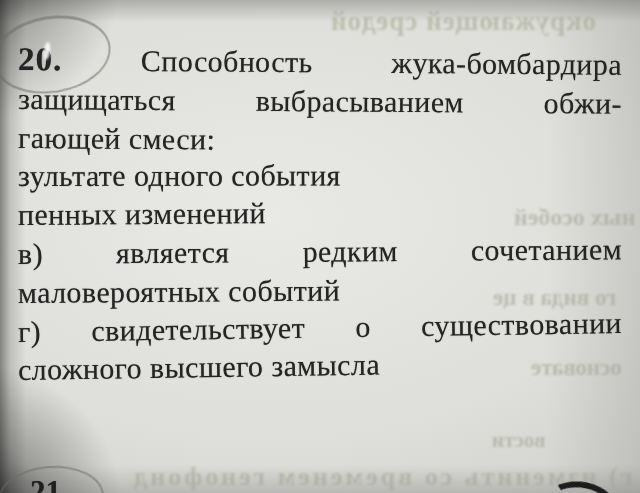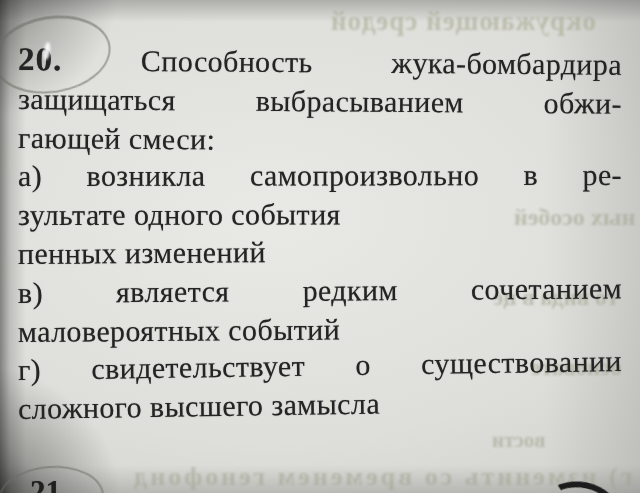--- a/index.html
+++ b/index.html
@@ -103,21 +103,20 @@
   <div class="bleed bleed-1">ных особей</div>
   <div class="bleed bleed-2">го вида в це</div>
   <div class="bleed bleed-3">основате</div>
   <div class="bleed bleed-4">вости</div>
   <div class="bleed bleed-bottom">г) изменить со временем генофонд</div>
 
   <div class="question">
     <div class="q-line fill tilt-a"><span class="q-num">20.</span> <span>Способность жука-бомбардира</span></div>
     <div class="q-line fill tilt-a">защищаться выбрасыванием обжи-</div>
     <div class="q-line tilt-a">гающей смеси:</div>
-    <div class="q-line fill tilt-0">а) возникла самопроизвольно в ре-</div>
     <div class="q-line tilt-0">зультате одного события</div>
     <div class="q-line tilt-b">пенных изменений</div>
     <div class="q-line fill tilt-b">в) является редким сочетанием</div>
     <div class="q-line tilt-b">маловероятных событий</div>
     <div class="q-line fill tilt-c">г) свидетельствует о существовании</div>
     <div class="q-line tilt-c">сложного высшего замысла</div>
   </div>
 
   <div class="glare-spot"></div>
 

